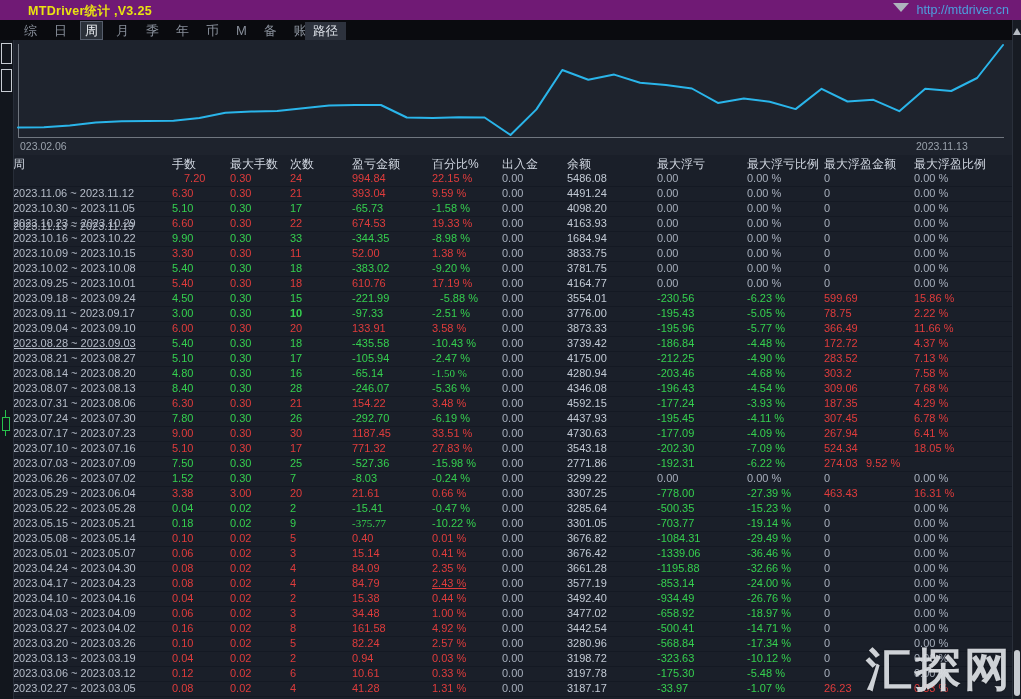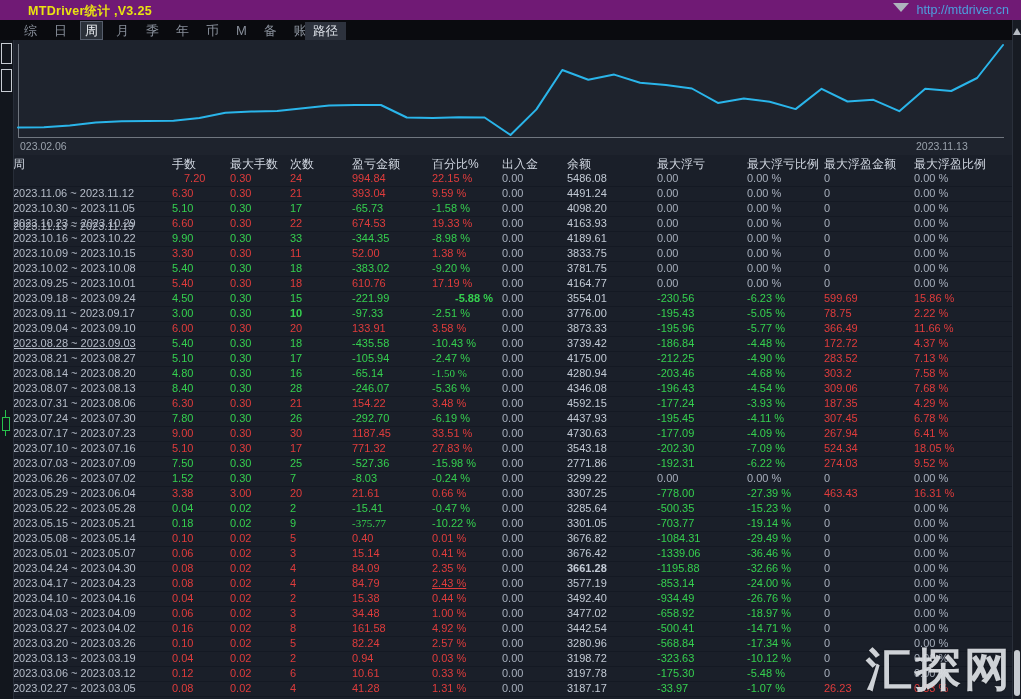--- a/index.html
+++ b/index.html
@@ -166,21 +166,21 @@
           <span class="m" style="left: 914px;">0.00 %</span>
         </div>
         <div class="trow">
           <span class="c-date" style="left: 13px;">2023.10.16 ~ 2023.10.22</span>
           <span class="g" style="left: 172px;">9.90</span>
           <span class="g" style="left: 230px;">0.30</span>
           <span class="g" style="left: 290px;">33</span>
           <span class="g" style="left: 352px;">-344.35</span>
           <span class="g" style="left: 432px;">-8.98 %</span>
           <span class="m" style="left: 502px;">0.00</span>
-          <span class="c-bal" style="left: 567px;">4189.61</span>
+          <span class="c-bal" style="left: 567px;">1684.94</span>
           <span class="m" style="left: 657px;">0.00</span>
           <span class="m" style="left: 747px;">0.00 %</span>
           <span class="m" style="left: 824px;">0</span>
           <span class="m" style="left: 914px;">0.00 %</span>
         </div>
         <div class="trow">
           <span class="c-date" style="left: 13px;">2023.10.09 ~ 2023.10.15</span>
           <span class="r" style="left: 172px;">3.30</span>
           <span class="r" style="left: 230px;">0.30</span>
           <span class="r" style="left: 290px;">11</span>
@@ -220,21 +220,21 @@
           <span class="m" style="left: 747px;">0.00 %</span>
           <span class="m" style="left: 824px;">0</span>
           <span class="m" style="left: 914px;">0.00 %</span>
         </div>
         <div class="trow">
           <span class="c-date" style="left: 13px;">2023.09.18 ~ 2023.09.24</span>
           <span class="g" style="left: 172px;">4.50</span>
           <span class="g" style="left: 230px;">0.30</span>
           <span class="g" style="left: 290px;">15</span>
           <span class="g" style="left: 352px;">-221.99</span>
-          <span class="g" style="left: 455px; font-weight: bold;">-5.88 %</span>
+          <span class="g" style="left: 440px;">-5.88 %</span>
           <span class="m" style="left: 502px;">0.00</span>
           <span class="c-bal" style="left: 567px;">3554.01</span>
           <span class="g" style="left: 657px;">-230.56</span>
           <span class="g" style="left: 747px;">-6.23 %</span>
           <span class="r" style="left: 824px;">599.69</span>
           <span class="r" style="left: 914px;">15.86 %</span>
         </div>
         <div class="trow">
           <span class="c-date" style="left: 13px;">2023.09.11 ~ 2023.09.17</span>
           <span class="g" style="left: 172px;">3.00</span>
@@ -380,21 +380,21 @@
           <span class="g" style="left: 172px;">7.50</span>
           <span class="g" style="left: 230px;">0.30</span>
           <span class="g" style="left: 290px;">25</span>
           <span class="g" style="left: 352px;">-527.36</span>
           <span class="g" style="left: 432px;">-15.98 %</span>
           <span class="m" style="left: 502px;">0.00</span>
           <span class="c-bal" style="left: 567px;">2771.86</span>
           <span class="g" style="left: 657px;">-192.31</span>
           <span class="g" style="left: 747px;">-6.22 %</span>
           <span class="r" style="left: 824px;">274.03</span>
-          <span class="r" style="left: 914px;">9.52 %</span>
+          <span class="r" style="left: 866px;">9.52 %</span>
         </div>
         <div class="trow">
           <span class="c-date" style="left: 13px;">2023.06.26 ~ 2023.07.02</span>
           <span class="g" style="left: 172px;">1.52</span>
           <span class="g" style="left: 230px;">0.30</span>
           <span class="g" style="left: 290px;">7</span>
           <span class="g" style="left: 352px;">-8.03</span>
           <span class="g" style="left: 432px;">-0.24 %</span>
           <span class="m" style="left: 502px;">0.00</span>
           <span class="c-bal" style="left: 567px;">3299.22</span>
@@ -474,21 +474,21 @@
           <span class="m" style="left: 914px;">0.00 %</span>
         </div>
         <div class="trow">
           <span class="c-date" style="left: 13px;">2023.04.24 ~ 2023.04.30</span>
           <span class="r" style="left: 172px;">0.08</span>
           <span class="r" style="left: 230px;">0.02</span>
           <span class="r" style="left: 290px;">4</span>
           <span class="r" style="left: 352px;">84.09</span>
           <span class="r" style="left: 432px;">2.35 %</span>
           <span class="m" style="left: 502px;">0.00</span>
-          <span class="c-bal" style="left: 567px; font-weight: bold;">3661.28</span>
+          <span class="c-bal" style="left: 567px;">3661.28</span>
           <span class="g" style="left: 657px;">-1195.88</span>
           <span class="g" style="left: 747px;">-32.66 %</span>
           <span class="m" style="left: 824px;">0</span>
           <span class="m" style="left: 914px;">0.00 %</span>
         </div>
         <div class="trow">
           <span class="c-date" style="left: 13px;">2023.04.17 ~ 2023.04.23</span>
           <span class="r" style="left: 172px;">0.08</span>
           <span class="r" style="left: 230px;">0.02</span>
           <span class="r" style="left: 290px;">4</span>

